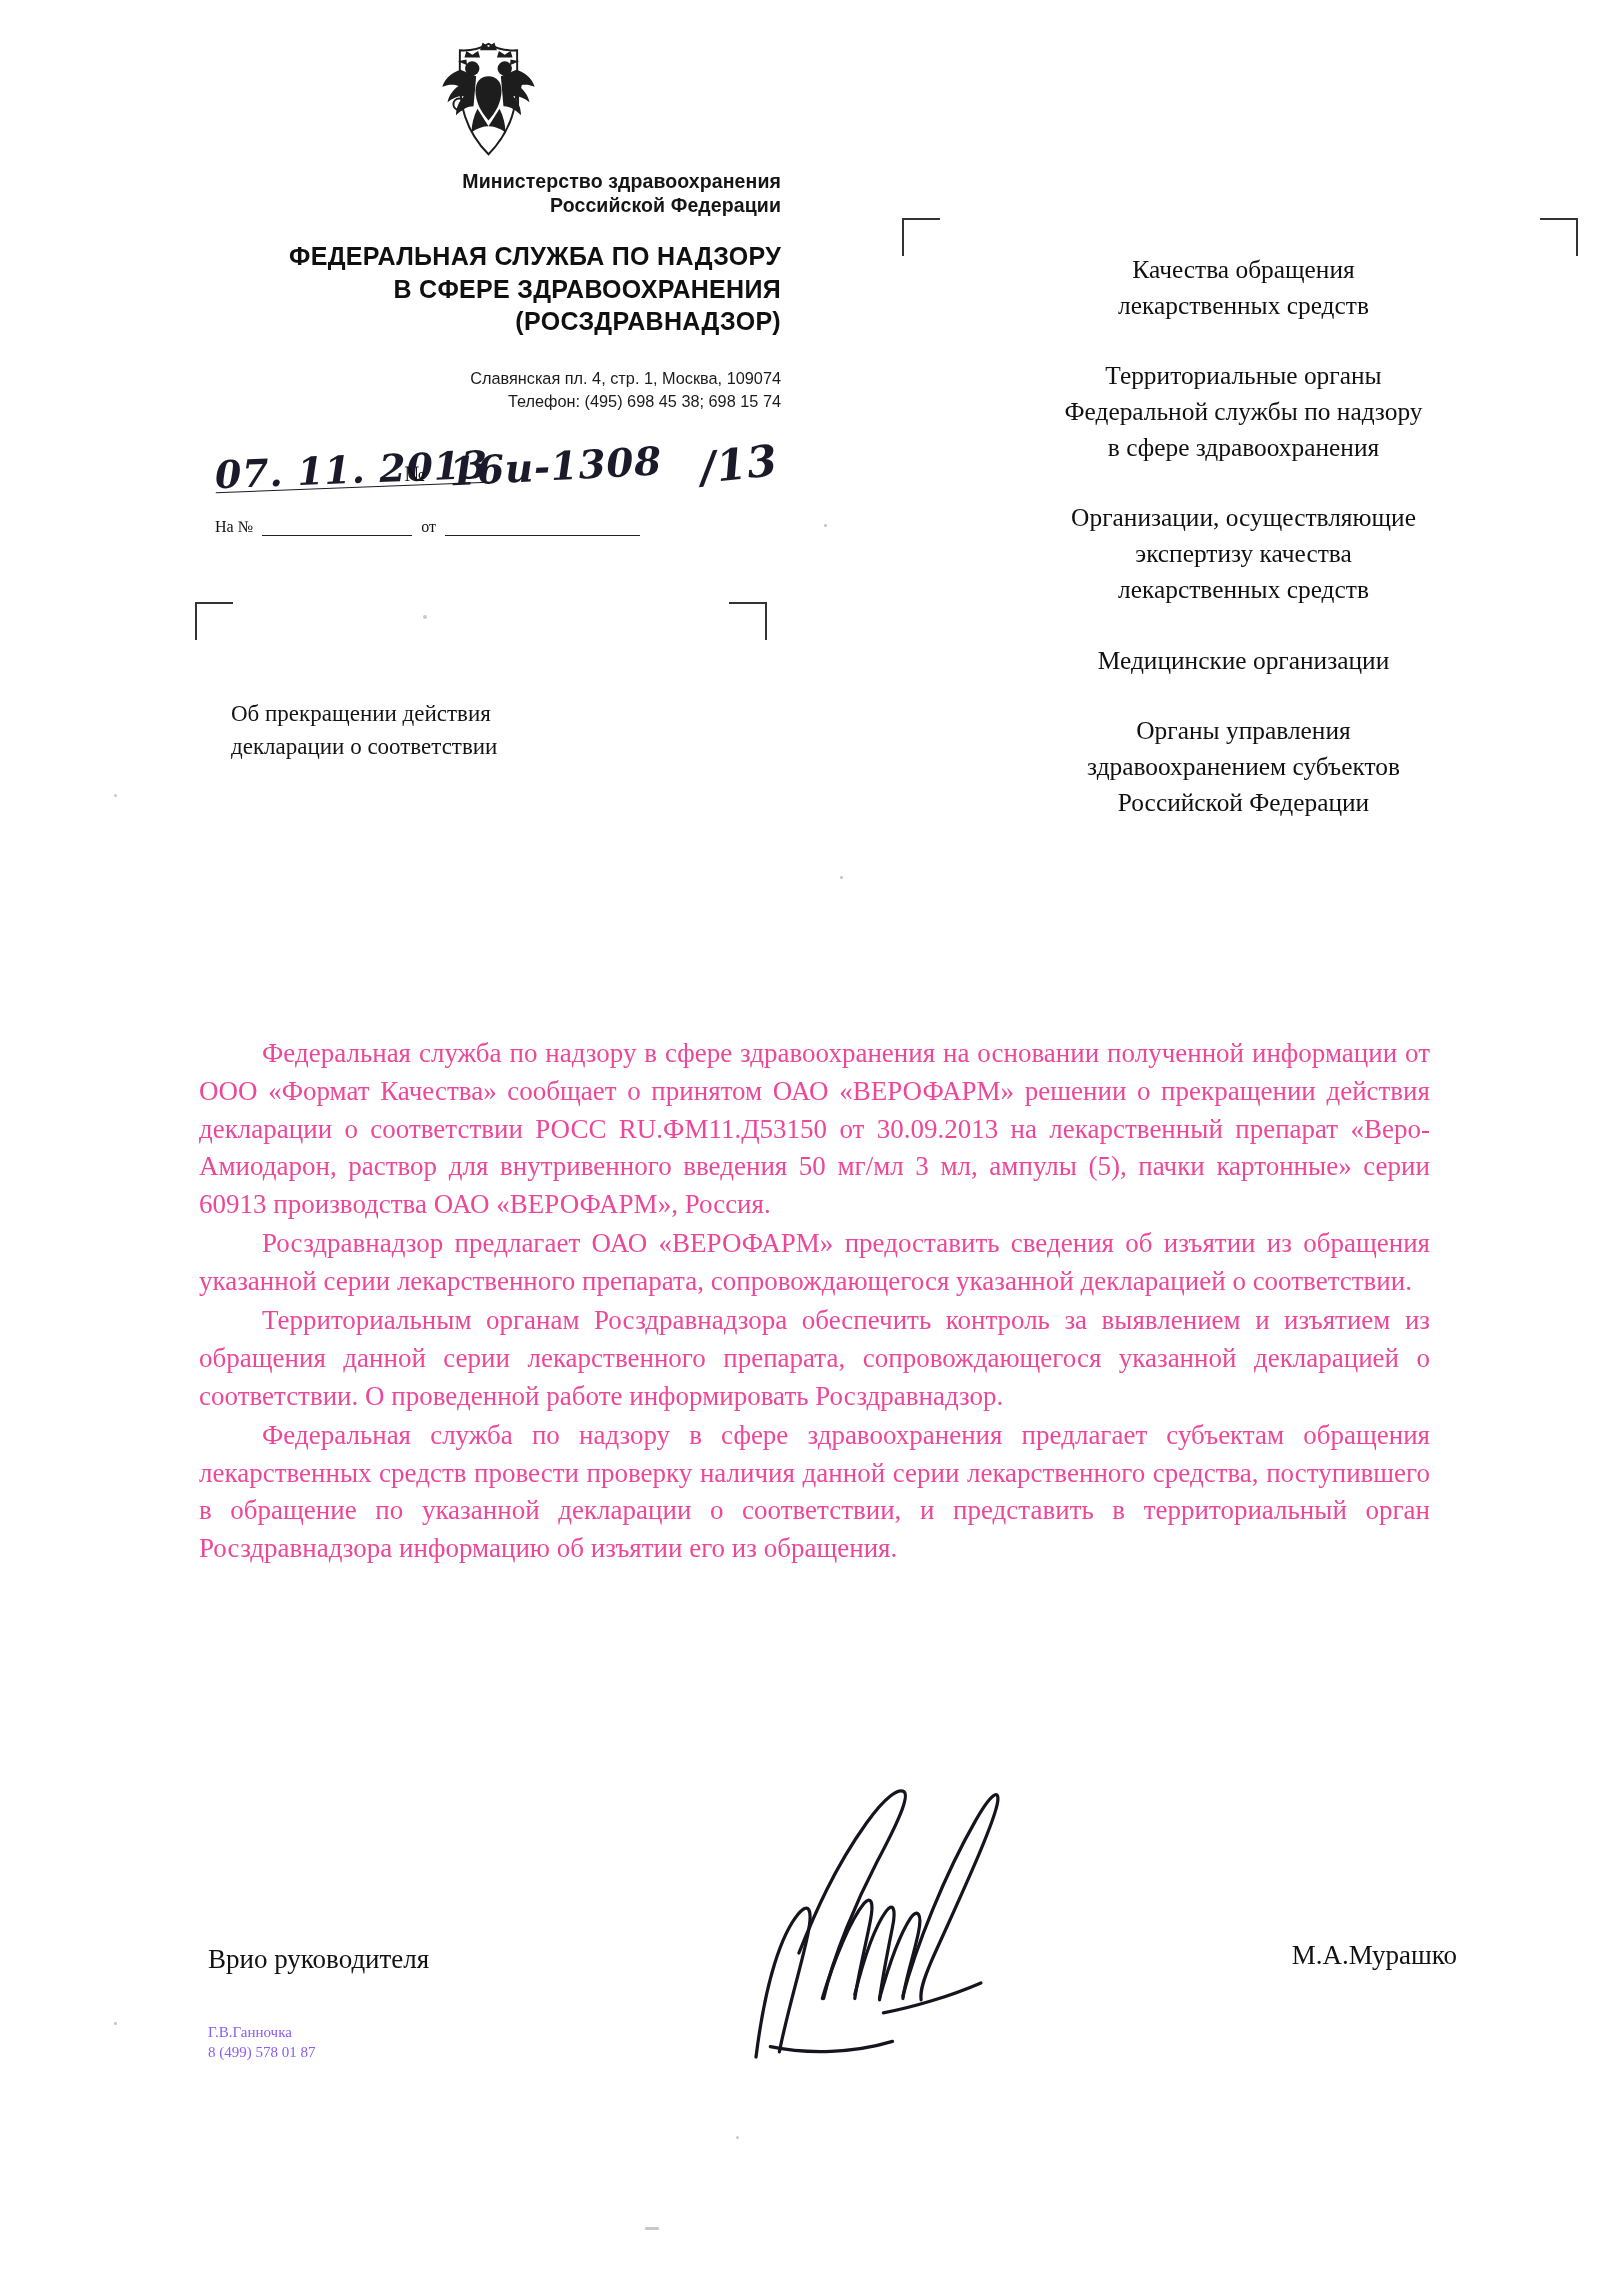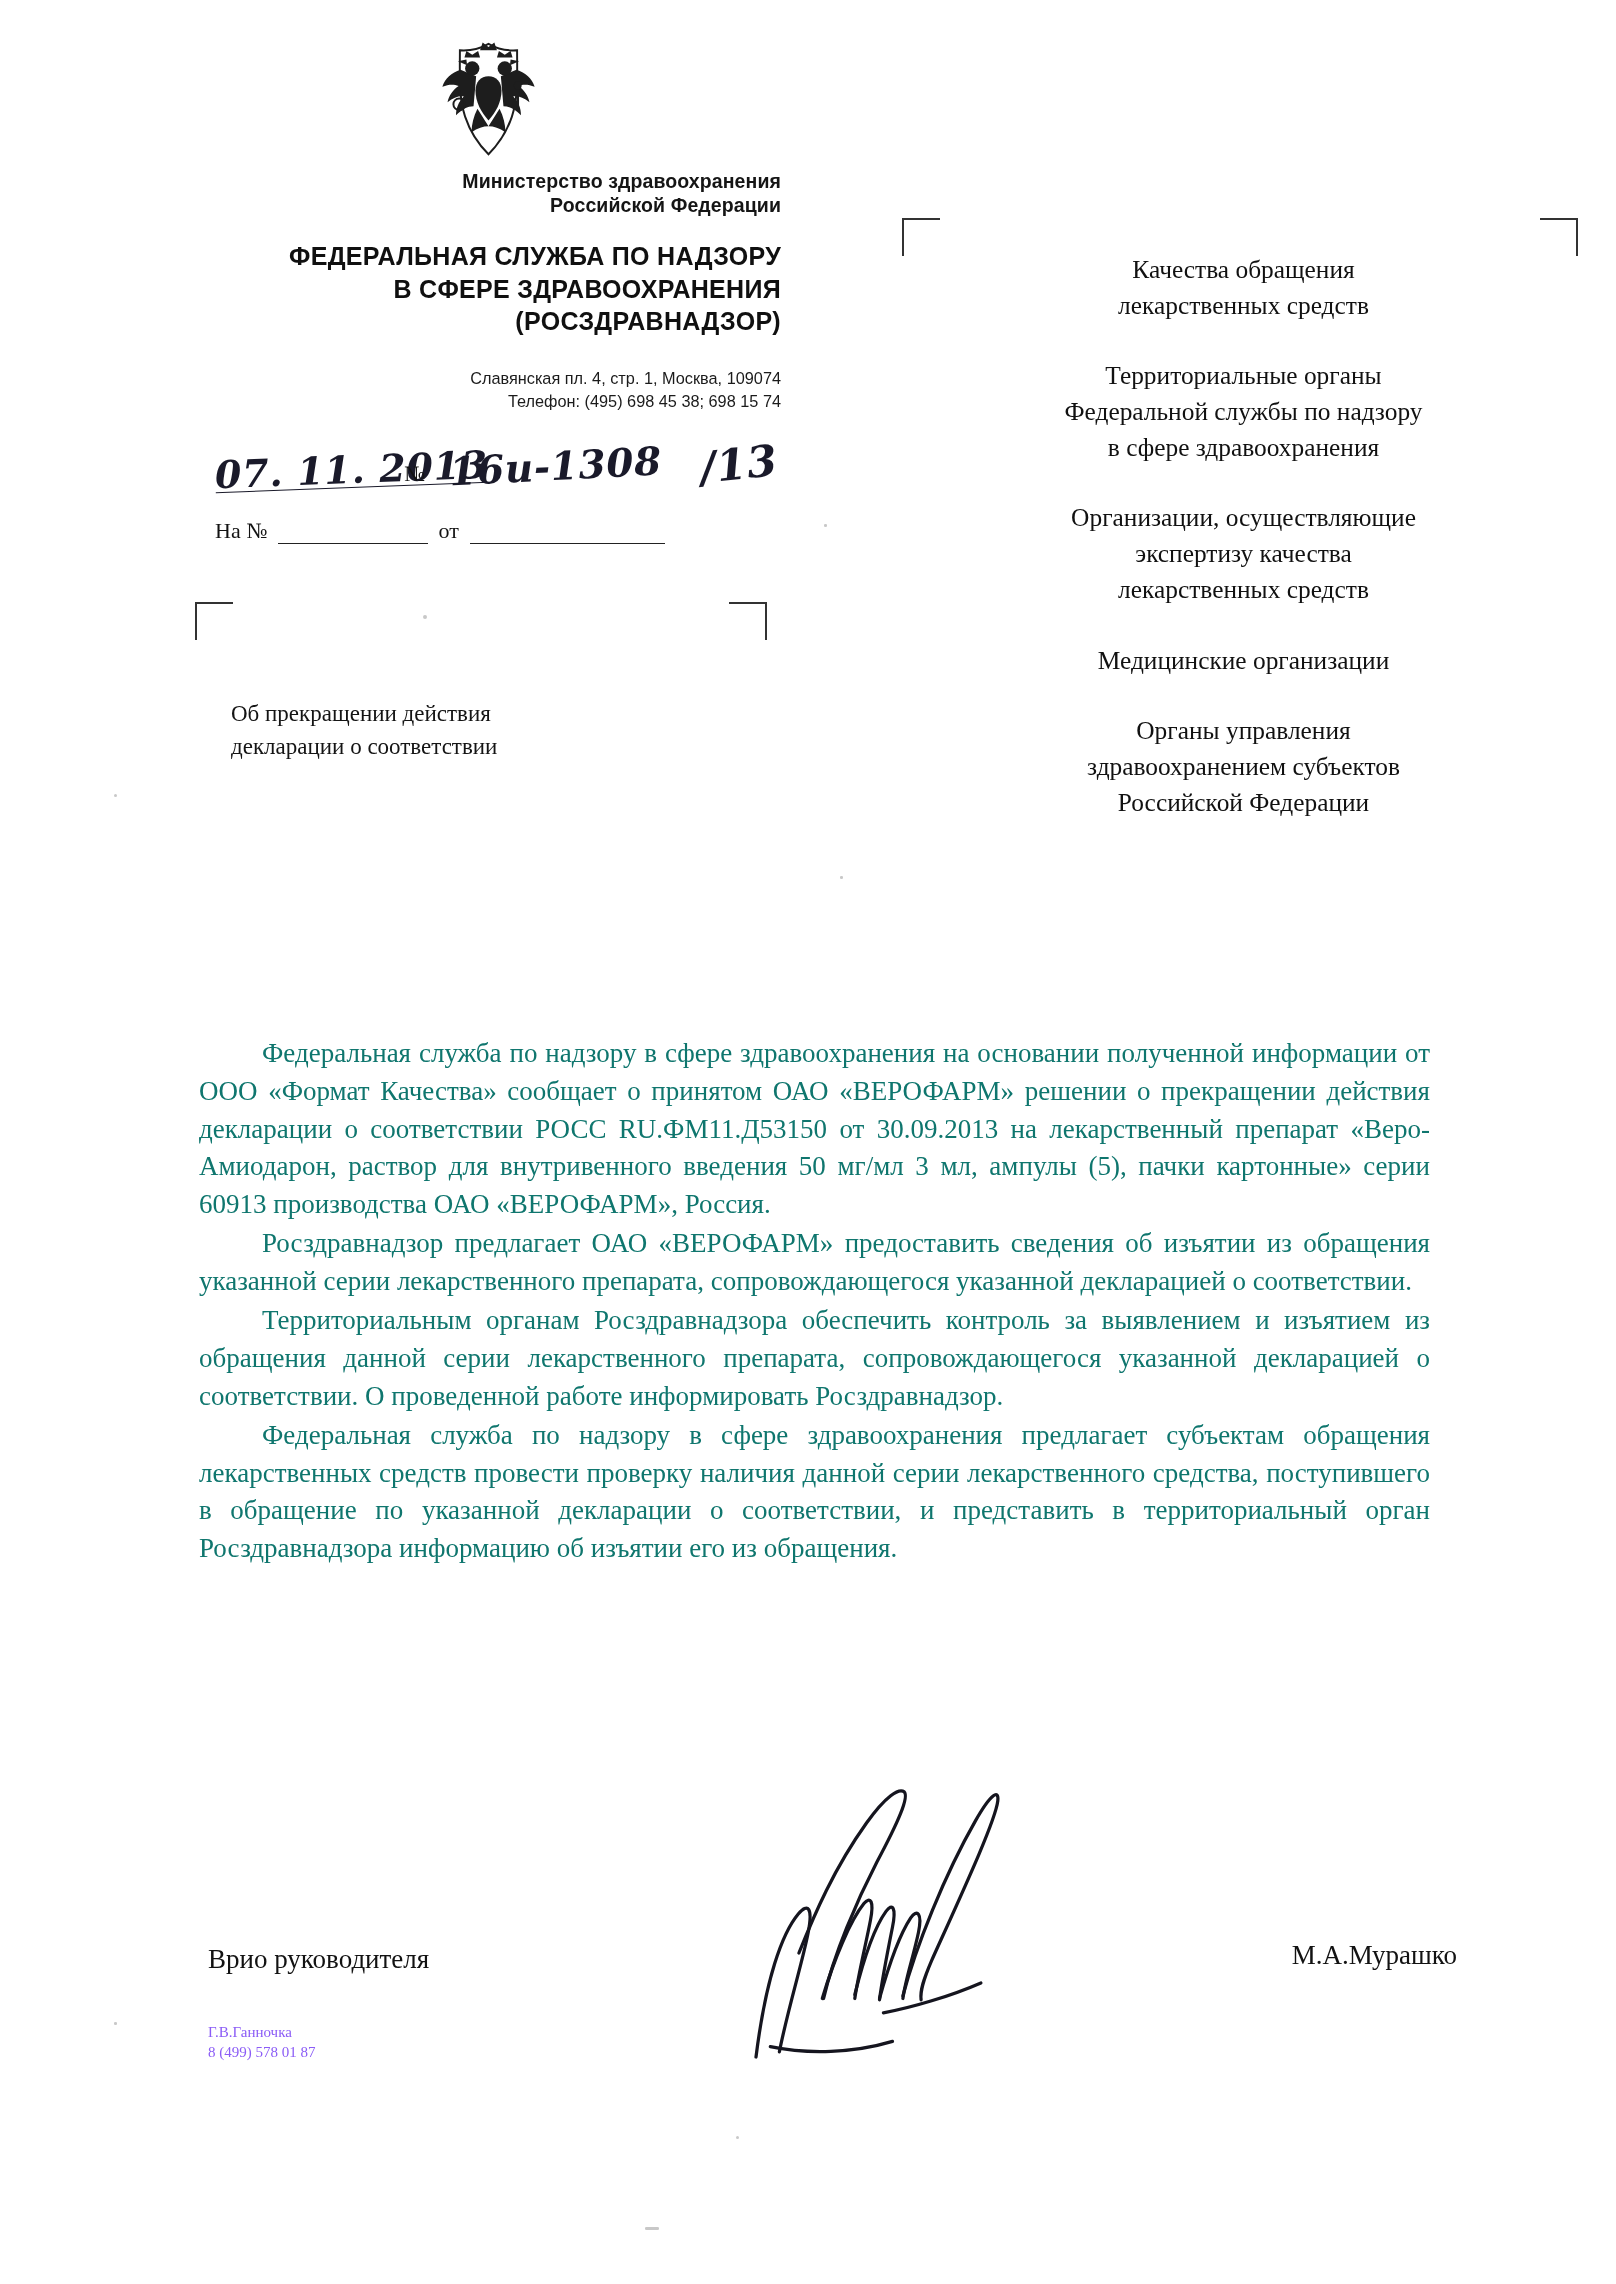--- a/index.html
+++ b/index.html
@@ -101,21 +101,21 @@
     left: 485px;
     top: -3.9px;
     font-size: 43px;
     transform: rotate(-6deg);
   }
 
   .on-no {
     position: absolute;
     left: 215px;
     top: 518px;
-    font-size: 22px;
+    font-size: 16px;
     font-family: "Liberation Serif", serif;
   }
   .on-no .lbl { display: inline-block; }
   .rule {
     display: inline-block;
     border-bottom: 1.3px solid #222;
     height: 0.7px;
     vertical-align: bottom;
     margin: 0 5.2px;
   }
@@ -156,21 +156,21 @@
 
   
   .body-text {
     position: absolute;
     left: 199px;
     top: 1035px;
     width: 1231px;
     font-size: 27px;
     line-height: 1.40;
     text-align: justify;
-    color: #0f766e;
+    color: #ec4899;
   }
   .body-text p {
     margin: 0 0 1.3px 0;
     text-indent: 63px;
   }
 
   
   .sign-title {
     position: absolute;
     left: 208px;

